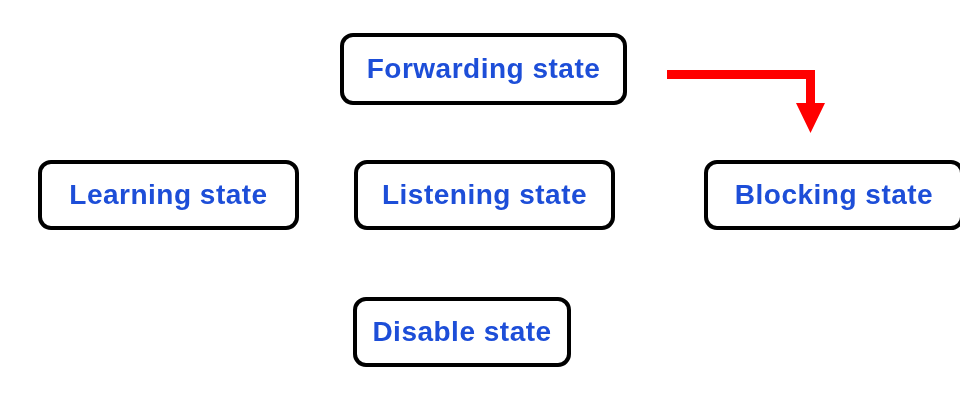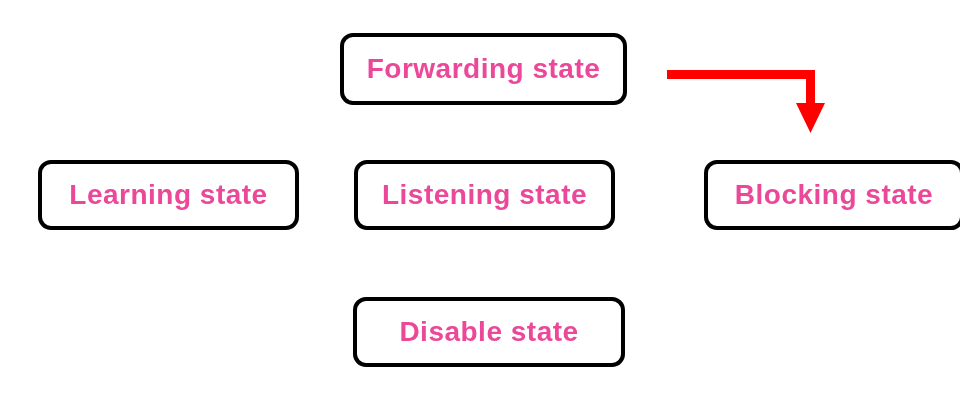--- a/index.html
+++ b/index.html
@@ -21,29 +21,29 @@
     border: 4px solid #000000;
     border-radius: 13px;
     background: #ffffff;
     display: flex;
     align-items: center;
     justify-content: center;
   }
   .state-box .label {
     font-size: 28px;
     font-weight: bold;
-    color: #ec4899;
+    color: #1d4ed8;
     letter-spacing: 0.5px;
     white-space: nowrap;
   }
   .box-forwarding { left: 340px; top: 33px;  width: 287px; height: 72px; }
   .box-learning   { left: 38px;  top: 160px; width: 261px; height: 70px; }
   .box-listening  { left: 354px; top: 160px; width: 261px; height: 70px; }
   .box-blocking   { left: 704px; top: 160px; width: 260px; height: 70px; }
-  .box-disable    { left: 353px; top: 297px; width: 272px; height: 70px; }
+  .box-disable    { left: 353px; top: 297px; width: 218px; height: 70px; }
   .transition-arrow {
     position: absolute;
     left: 667px;
     top: 70px;
     width: 158px;
     height: 63px;
   }
 </style>
 </head>
 <body>

